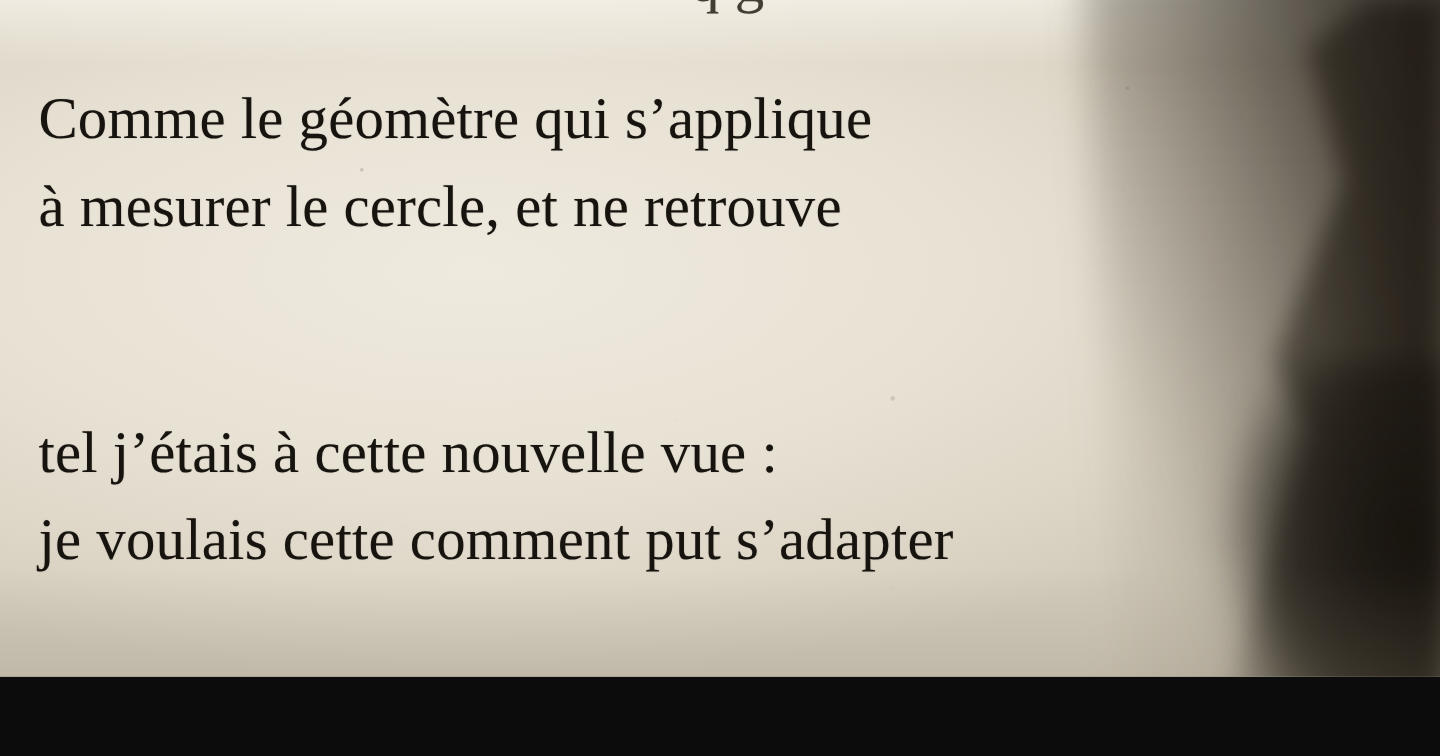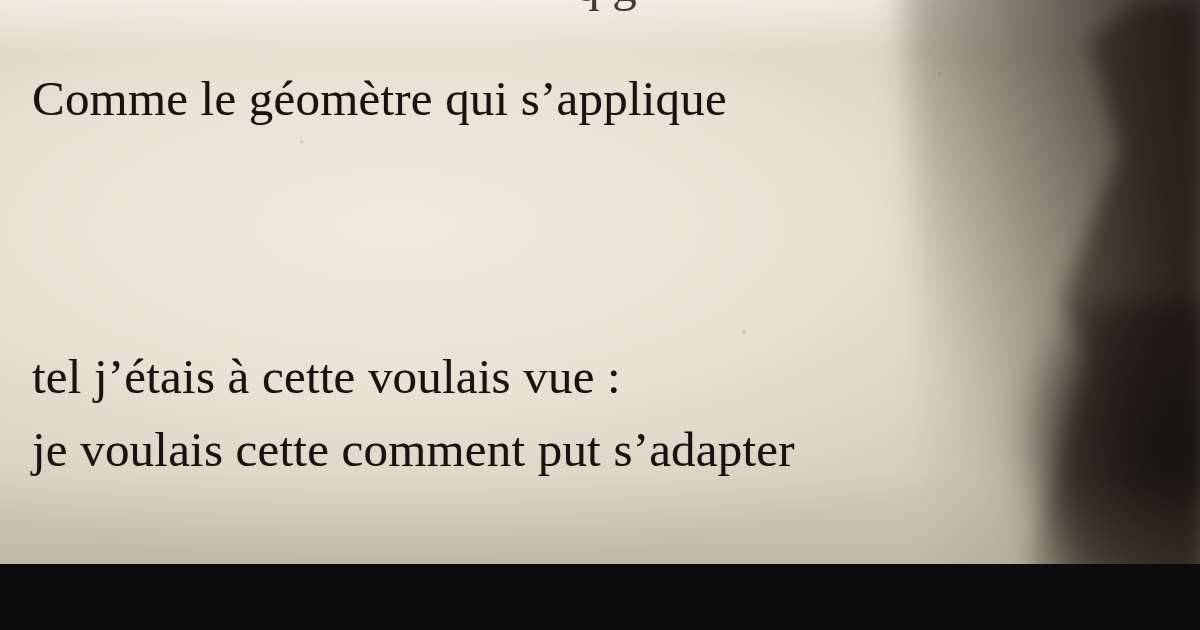--- a/index.html
+++ b/index.html
@@ -156,24 +156,25 @@
   <div class="top-light"></div>
 
   <div class="text-block">
 
     <div class="partial-top line cut-top">
       <span class="cut-top-inner">q   g</span>
     </div>
 
     <div class="stanza-1">
       <div class="line">Comme le géomètre qui s’applique</div>
+      <div class="line">à mesurer le cercle, et ne retrouve</div>
     </div>
 
     <div class="stanza-2">
-      <div class="line">tel j’étais à cette voulais vue :</div>
+      <div class="line">tel j’étais à cette nouvelle vue :</div>
       <div class="line">je voulais cette comment put s’adapter</div>
     </div>
 
     <div class="partial-bottom line cut-bottom">
       <span class="cut-bottom-inner">ff</span>
     </div>
 
   </div>
 
   <div class="overlays">

